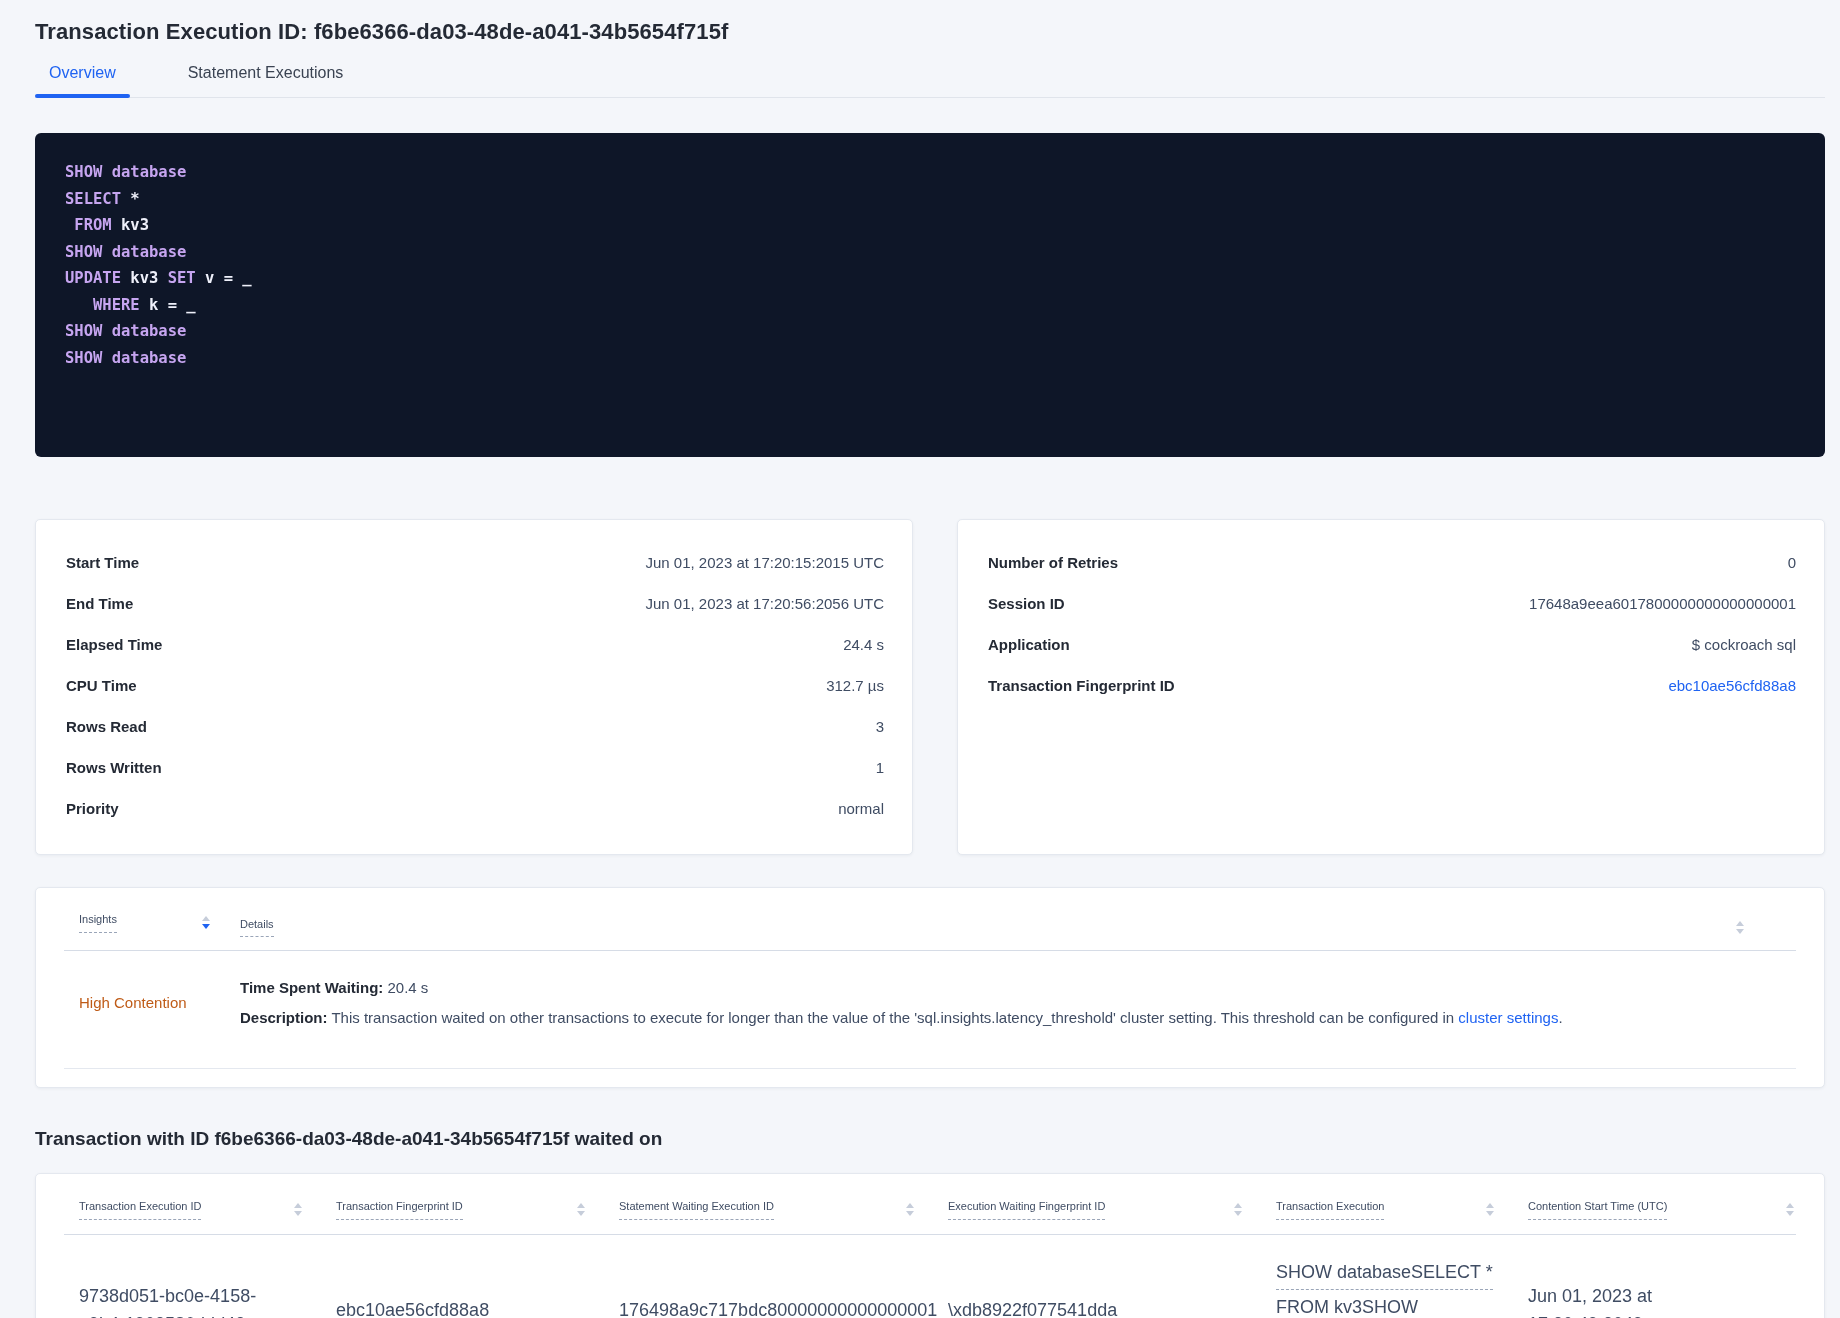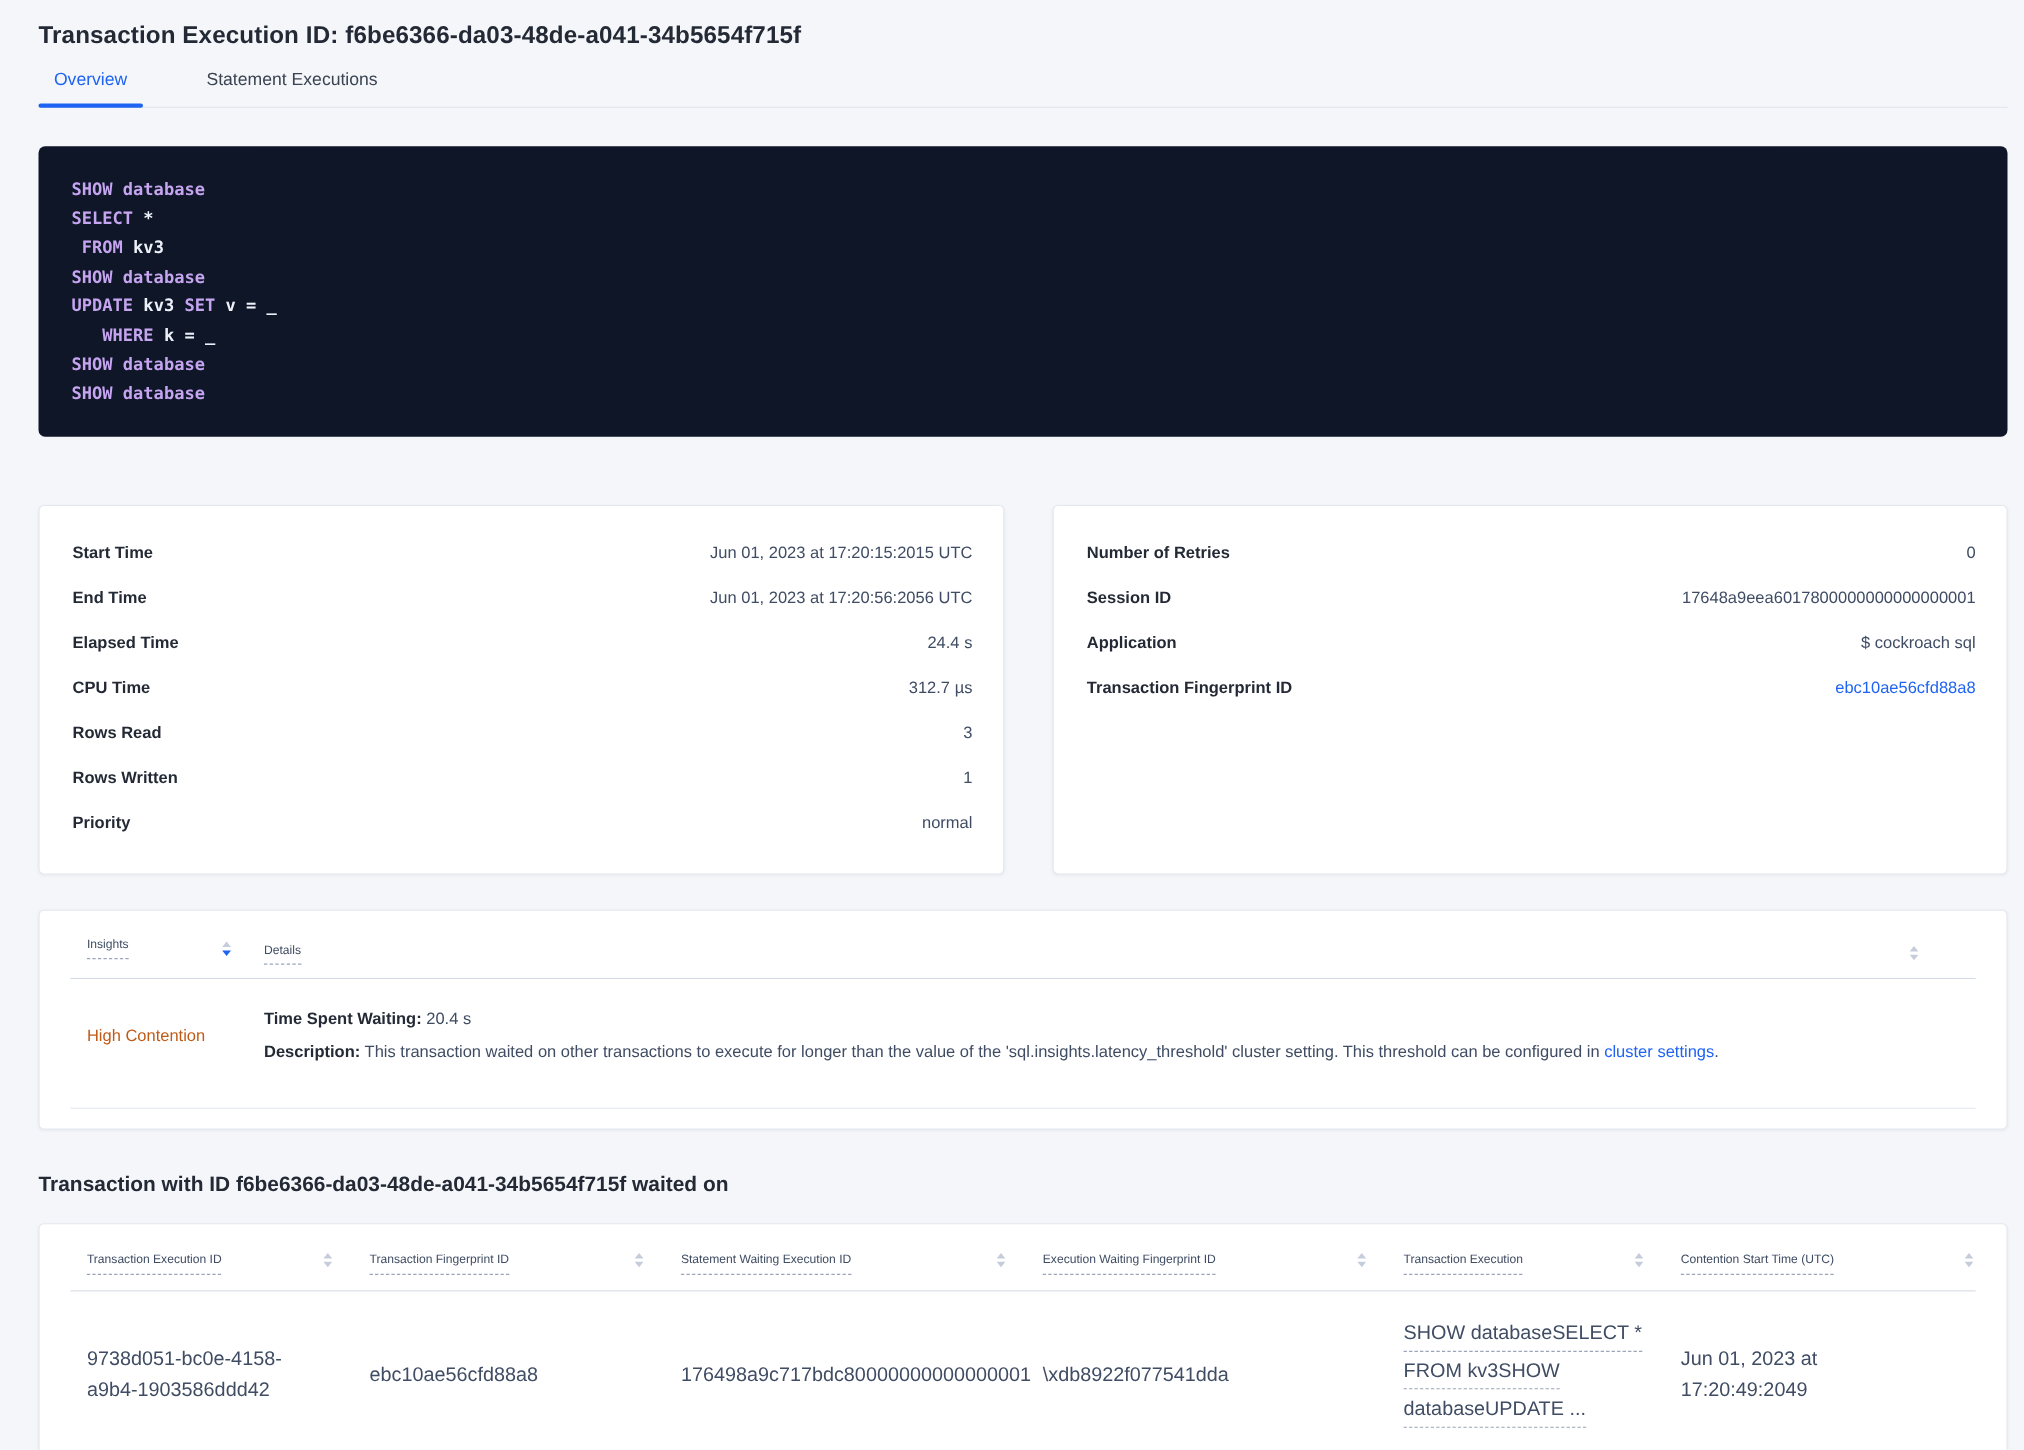--- a/index.html
+++ b/index.html
@@ -14,21 +14,21 @@
 
   h1{font-size:22px;font-weight:700;color:var(--dark);letter-spacing:.1px}
 
   .tabs{display:flex;margin-top:13px;border-bottom:1px solid #e0e4eb}
   .tab{font-size:16px;color:#3a4352;padding:6px 14px 15px 14px;margin-right:44px;cursor:pointer;position:relative}
   .tab.active{color:var(--blue)}
   .tab.active::after{content:"";position:absolute;left:0;right:0;bottom:-1px;height:4px;background:var(--blue);border-radius:2px}
 
   .code{margin-top:35px;background:var(--codebg);border-radius:6px;padding:26px 30px;
         font-family:"DejaVu Sans Mono",monospace;font-size:15.5px;line-height:26.5px;
-        color:var(--plain);white-space:pre;font-weight:700;height:264px}
+        color:var(--plain);white-space:pre;font-weight:700;height:324px}
   .code .kw{color:var(--kw)}
   .code .pl{color:var(--plain)}
 
   .cards{display:flex;gap:44px;margin-top:62px;align-items:stretch}
   .card{background:var(--card);border:1px solid var(--border);border-radius:5px;
         box-shadow:0 1px 3px rgba(50,60,90,.06)}
   .summary{padding:22px 28px 25px 30px}
   .summary.left{flex:0 0 878px}
   .summary.right{flex:1}
   .kv{display:flex;justify-content:space-between;align-items:center;height:41px}
@@ -51,21 +51,21 @@
   .i-details p{font-size:15px;color:var(--text);line-height:1.4}
   .i-details p + p{margin-top:9px}
   .i-details b{color:var(--dark);font-weight:700}
   a.inline-link{color:var(--blue);text-decoration:none;cursor:pointer}
 
   h2{margin-top:40px;font-size:19px;font-weight:700;color:var(--dark)}
 
   .wtable{margin-top:23px;padding:0 28px 16px 28px}
   .w-head,.w-row{display:grid;grid-template-columns:272px 283px 329px 328px 252px 1fr;align-items:center}
   .w-head{padding:26px 0 14px;border-bottom:1px solid var(--border-dk)}
-  .wh{display:flex;justify-content:space-between;align-items:flex-start;padding-right:34px}
+  .wh{display:flex;justify-content:space-between;align-items:center;padding-right:34px}
   .wh.c0{padding-left:15px}
   .wh.c5{padding-right:2px}
   .w-row{padding:24px 0 20px;border-bottom:1px solid var(--border)}
   .wc{font-size:18px;color:var(--text);padding-right:40px;line-height:1.55}
   .wc.c0{padding-left:15px}
   .exec-line{display:table;border-bottom:1px dashed var(--dash);padding-bottom:2px;margin-bottom:4px;cursor:pointer;white-space:nowrap}
 </style>
 </head>
 <body>
 

